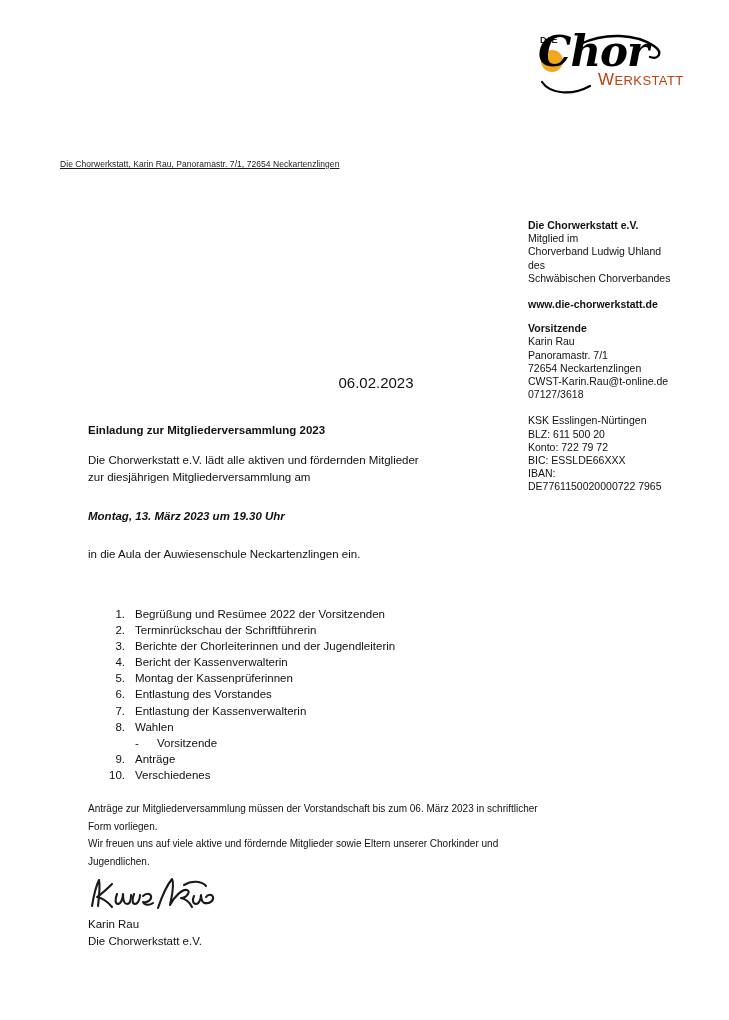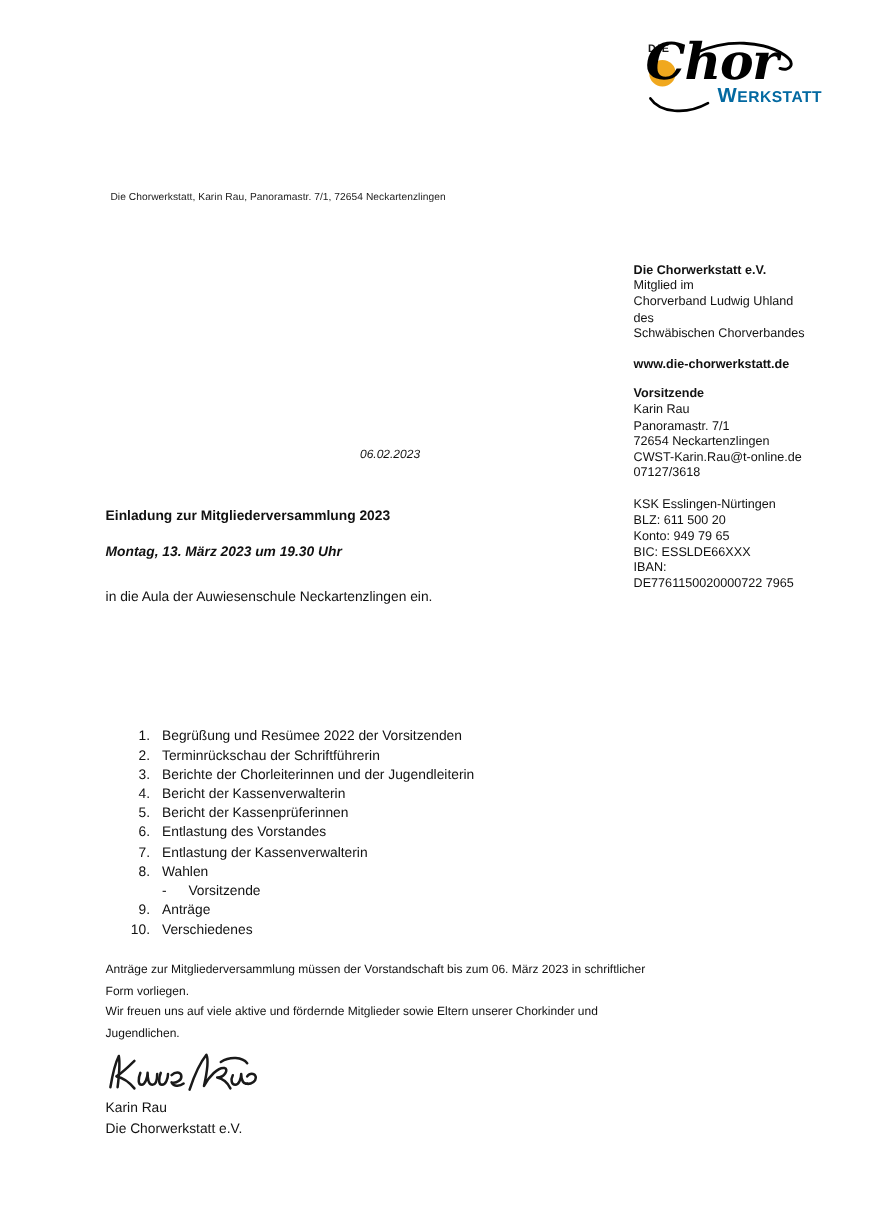--- a/index.html
+++ b/index.html
@@ -63,37 +63,37 @@
     top: 0;
     width: 160px;
     height: 80px;
     pointer-events: none;
   }
   .logo-werk {
     position: absolute;
     left: 70px;
     top: 47px;
     font-size: 13px;
-    font-weight: bold;
-    color: #0369a1;
+    font-weight: normal;
+    color: #c2410c;
     letter-spacing: 0.4px;
     line-height: 1;
   }
   .logo-werk .cap { font-size: 17px; }
 
   
   .sender-line {
     position: absolute;
     left: 60px;
     top: 159px;
     font-size: 8.5px;
     color: #1a1a1a;
+    text-decoration: underline;
     white-space: nowrap;
     letter-spacing: 0.05px;
-    margin-left: 32px;
   }
 
   
   .info-col {
     position: absolute;
     left: 528px;
     top: 219px;
     width: 185px;
     font-size: 10.5px;
     line-height: 13.2px;
@@ -103,23 +103,22 @@
   .info-block .bold { font-weight: bold; }
   .info-block div { white-space: nowrap; }
   .gap-sm { margin-bottom: 11px; }
 
   
   .date {
     position: absolute;
     left: 300px;
     top: 374px;
     width: 152px;
-    text-align: left;
-    font-size: 10px;
-    font-style: italic;
+    text-align: center;
+    font-size: 15px;
   }
   .body {
     position: absolute;
     left: 88px;
     top: 423px;
     width: 370px;
     font-size: 11.5px;
     line-height: 17px;
   }
   .body h1 {
@@ -238,33 +237,37 @@
       <div>Karin Rau</div>
       <div>Panoramastr. 7/1</div>
       <div>72654 Neckartenzlingen</div>
       <div>CWST-Karin.Rau@t-online.de</div>
       <div>07127/3618</div>
     </div>
 
     <div class="info-block">
       <div>KSK Esslingen-Nürtingen</div>
       <div>BLZ: 611 500 20</div>
-      <div>Konto: 949 79 65</div>
+      <div>Konto: 722 79 72</div>
       <div>BIC: ESSLDE66XXX</div>
       <div>IBAN:</div>
       <div>DE7761150020000722 7965</div>
     </div>
 
 
   </div>
 
   <div class="date">06.02.2023</div>
 
   <div class="body">
     <h1>Einladung zur Mitgliederversammlung 2023</h1>
+    <p class="intro">
+      <span>Die Chorwerkstatt e.V. lädt alle aktiven und fördernden Mitglieder</span><br>
+      <span>zur diesjährigen Mitgliederversammlung am</span>
+    </p>
     <p class="meeting-date">Montag, 13. März 2023 um 19.30 Uhr</p>
     <p class="venue">in die Aula der Auwiesenschule Neckartenzlingen ein.</p>
   </div>
 
   <div class="agenda">
 
     <div class="agenda-row">
       <span class="agenda-num">1.</span>
       <span class="agenda-text">Begrüßung und Resümee 2022 der Vorsitzenden</span>
     </div>
@@ -275,21 +278,21 @@
     <div class="agenda-row">
       <span class="agenda-num">3.</span>
       <span class="agenda-text">Berichte der Chorleiterinnen und der Jugendleiterin</span>
     </div>
     <div class="agenda-row">
       <span class="agenda-num">4.</span>
       <span class="agenda-text">Bericht der Kassenverwalterin</span>
     </div>
     <div class="agenda-row">
       <span class="agenda-num">5.</span>
-      <span class="agenda-text">Bericht der Kassenprüferinnen</span>
+      <span class="agenda-text">Montag der Kassenprüferinnen</span>
     </div>
     <div class="agenda-row">
       <span class="agenda-num">6.</span>
       <span class="agenda-text">Entlastung des Vorstandes</span>
     </div>
     <div class="agenda-row">
       <span class="agenda-num">7.</span>
       <span class="agenda-text">Entlastung der Kassenverwalterin</span>
     </div>
     <div class="agenda-row">

